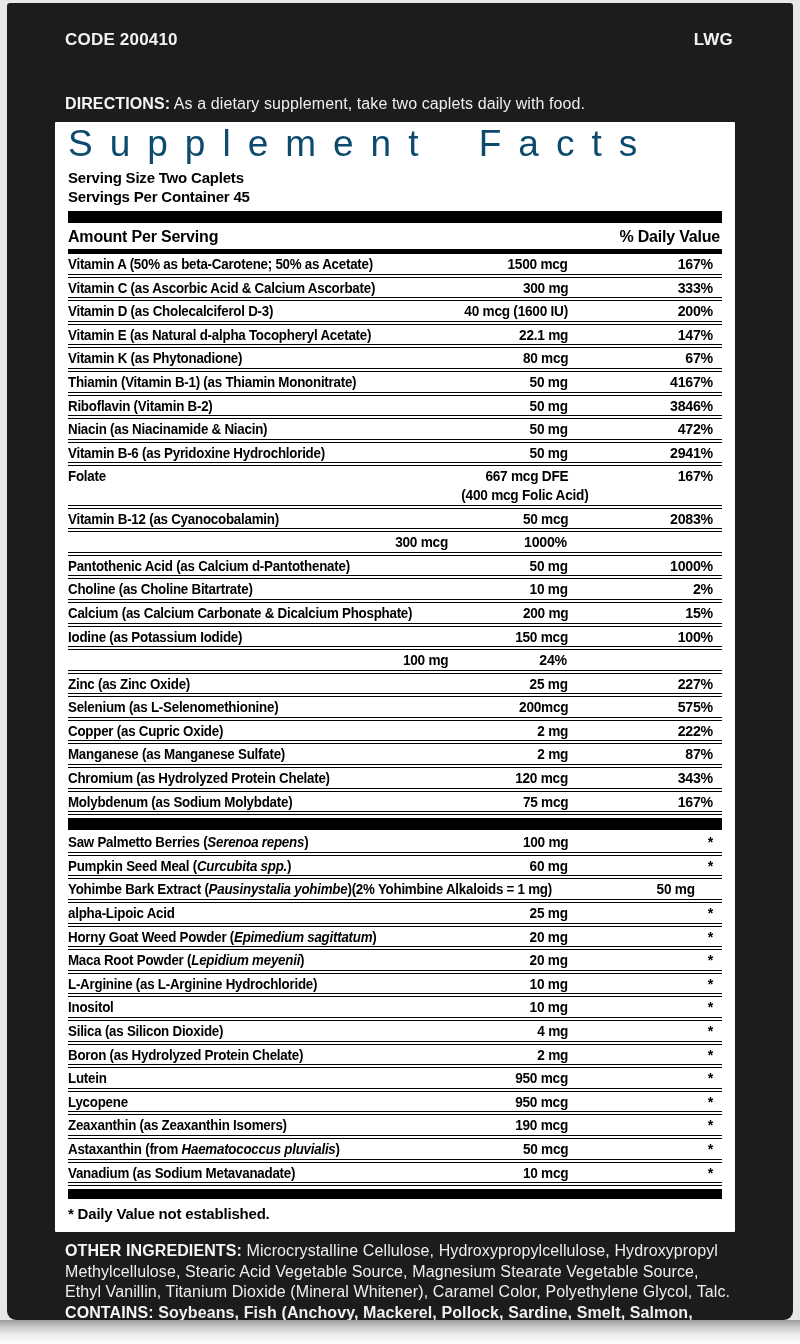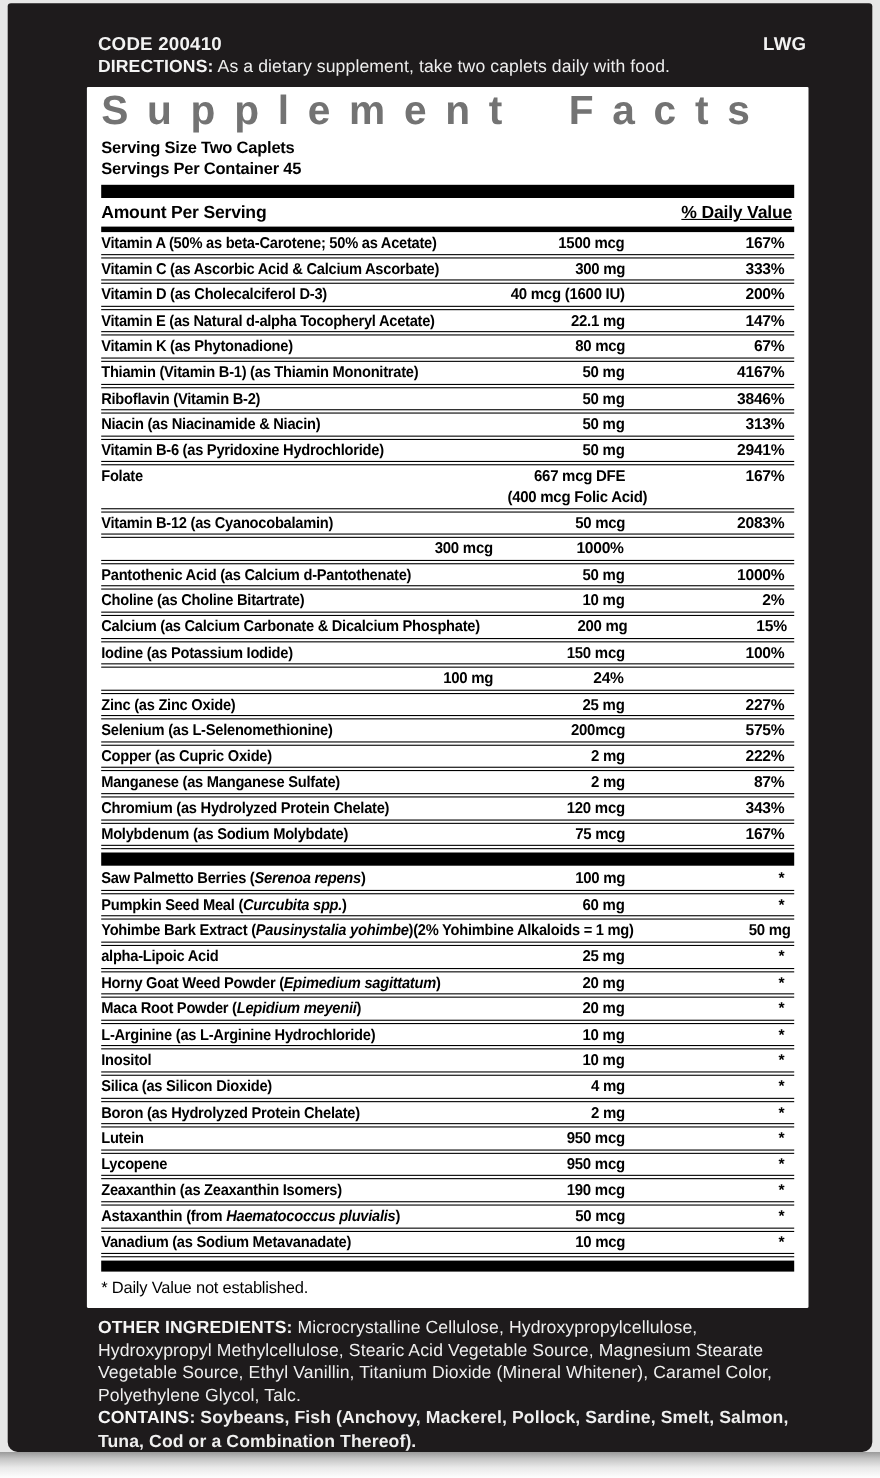--- a/index.html
+++ b/index.html
@@ -7,76 +7,75 @@
   body {
     font-family:"Liberation Sans", sans-serif;
     background:#e7e7e7;
     position:relative;
     overflow:hidden;
   }
   .bottle-label {
     position:absolute; left:7px; top:3px; width:786px; height:1317px;
     background:#1e1b1c;
     border-radius:3px 3px 9px 9px;
-    padding-left:24px;
   }
   .bottom-shine {
     position:absolute; left:0; top:1320px; width:800px; height:24px;
     background:linear-gradient(to bottom,#9a9a9a 0px,#c4c4c4 6px,#e9e9e9 14px,#ffffff 24px);
   }
   .code-row {
     display:flex; justify-content:space-between;
     padding:27px 60px 0 58px;
     color:#f2f2f2; font-size:17px; font-weight:bold; letter-spacing:.2px;
   }
   .directions-row {
     padding:2px 58px 0 58px;
-    color:#eeeeee; font-size:16px; letter-spacing:.1px;
+    color:#eeeeee; font-size:16px; letter-spacing:.1px;margin-top:43px;
   }
   .directions-row b { color:#f4f4f4; }
   .facts-panel {
     margin:9px 58px 0 48px;
     background:#ffffff;
     color:#000;
     padding:3px 13px 6px 13px;
     border-radius:1px;
   }
   .facts-title {
-    font-size:37px; font-weight:bold; line-height:34px;
+    font-size:37px; font-weight:normal; line-height:34px;
     letter-spacing:17px; word-spacing:16px; white-space:nowrap;
-    color:#737373; padding-top:2px;
+    color:#0c4a6e; padding-top:2px;
   }
   .serving-block { margin-top:7px; font-size:15px; font-weight:bold; line-height:19px; letter-spacing:-.2px; }
   .bar { background:#000; width:100%; }
   .bar-thick { height:12px; margin-top:5px; }
   .bar-mid { height:12px; margin:3px 0 2px 0; }
   .bar-thin { height:10px; margin:3px 0 3px 0; }
   .thead {
     display:flex; justify-content:space-between; align-items:flex-end;
     font-size:16px; font-weight:bold; letter-spacing:-.2px;
     padding:5px 0 3px 0;
     border-bottom:5px solid #000;
     gap:31px;
   }
-  .thead .dv-h { padding-right:2px;text-decoration:underline; }
+  .thead .dv-h { padding-right:2px; }
   .rows { border-bottom:4px double #000; }
   .row {
     display:grid;
     grid-template-columns:1fr 120px 146px;
     align-items:start;
     padding:1px 0 0 0;
     font-size:14.2px; font-weight:bold; line-height:18.6px; letter-spacing:-.25px;
   }
   .row + .row { border-top:4px double #000; }
   .cell-name { white-space:nowrap; overflow:visible; }
   .cell-name .inner { display:inline-block; transform:scaleX(.94); transform-origin:0 50%; }
   .cell-amt { text-align:right; padding-right:8px; white-space:nowrap; }
   .cell-amt .inner { display:inline-block; transform:scaleX(.96); transform-origin:100% 50%; }
   .cell-dv { text-align:right; padding-right:9px; }
-  .footnote { font-size:15px; font-weight:normal; padding:3px 0 4px 0; letter-spacing:-.2px; }
+  .footnote { font-size:15px; font-weight:bold; padding:3px 0 4px 0; letter-spacing:-.2px; }
   .label-footer {
     padding:9px 62px 0 58px;
     color:#efefef; font-size:16px; line-height:20.5px; letter-spacing:.1px;
   }
   .label-footer .bold-par { font-weight:bold; }
   .label-footer b { color:#f6f6f6; }
   i { font-style:italic; }
 </style>
 </head>
 <body>
@@ -136,21 +135,21 @@
           <div class="cell-dv">4167%</div>
         </div>
         <div class="row">
           <div class="cell-name"><span class="inner">Riboflavin (Vitamin B-2)</span></div>
           <div class="cell-amt"><span class="inner">50 mg</span></div>
           <div class="cell-dv">3846%</div>
         </div>
         <div class="row">
           <div class="cell-name"><span class="inner">Niacin (as Niacinamide &amp; Niacin)</span></div>
           <div class="cell-amt"><span class="inner">50 mg</span></div>
-          <div class="cell-dv">313%</div>
+          <div class="cell-dv">472%</div>
         </div>
         <div class="row">
           <div class="cell-name"><span class="inner">Vitamin B-6 (as Pyridoxine Hydrochloride)</span></div>
           <div class="cell-amt"><span class="inner">50 mg</span></div>
           <div class="cell-dv">2941%</div>
         </div>
         <div class="row">
           <div class="cell-name"><span class="inner">Folate</span></div>
           <div class="cell-amt"><span class="inner">667 mcg DFE</span><div><span class="inner">(400 mcg Folic Acid)</span></div></div>
           <div class="cell-dv">167%</div>

